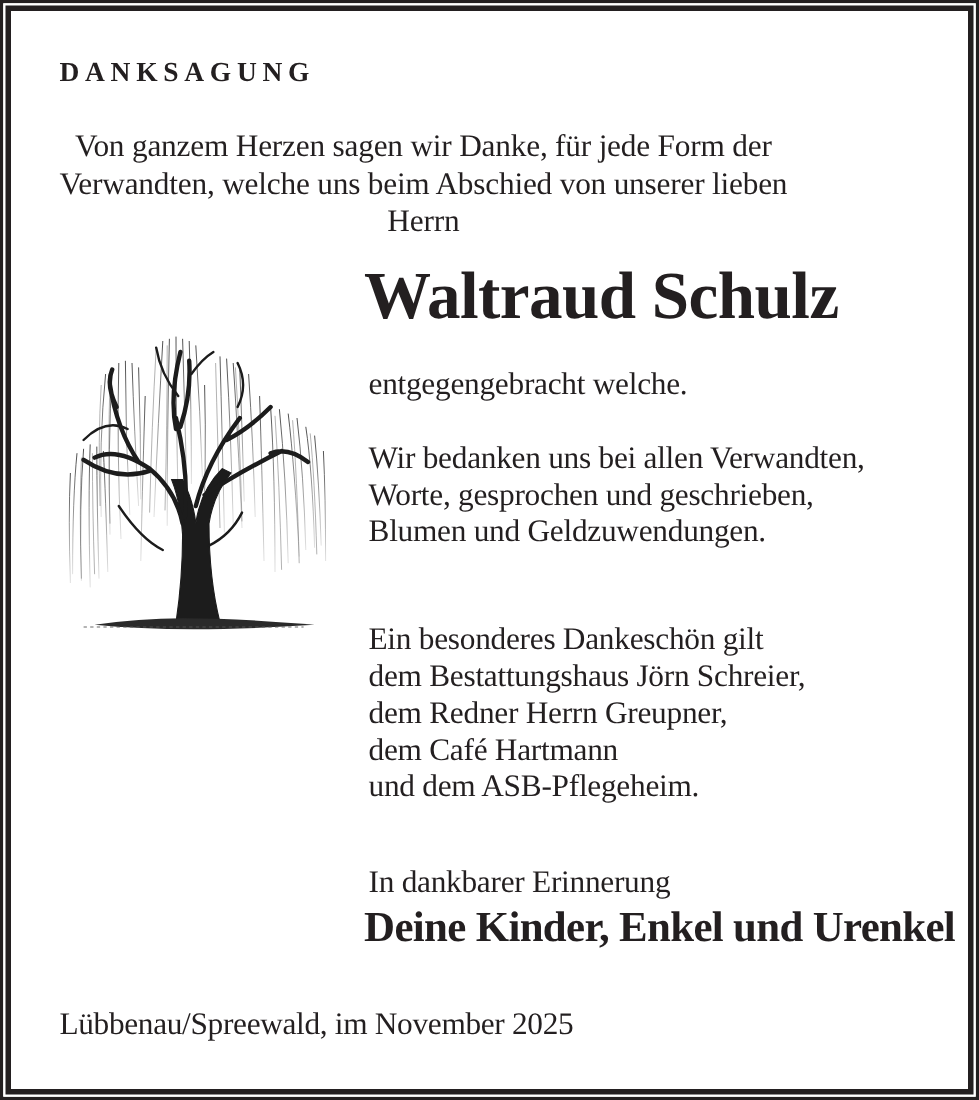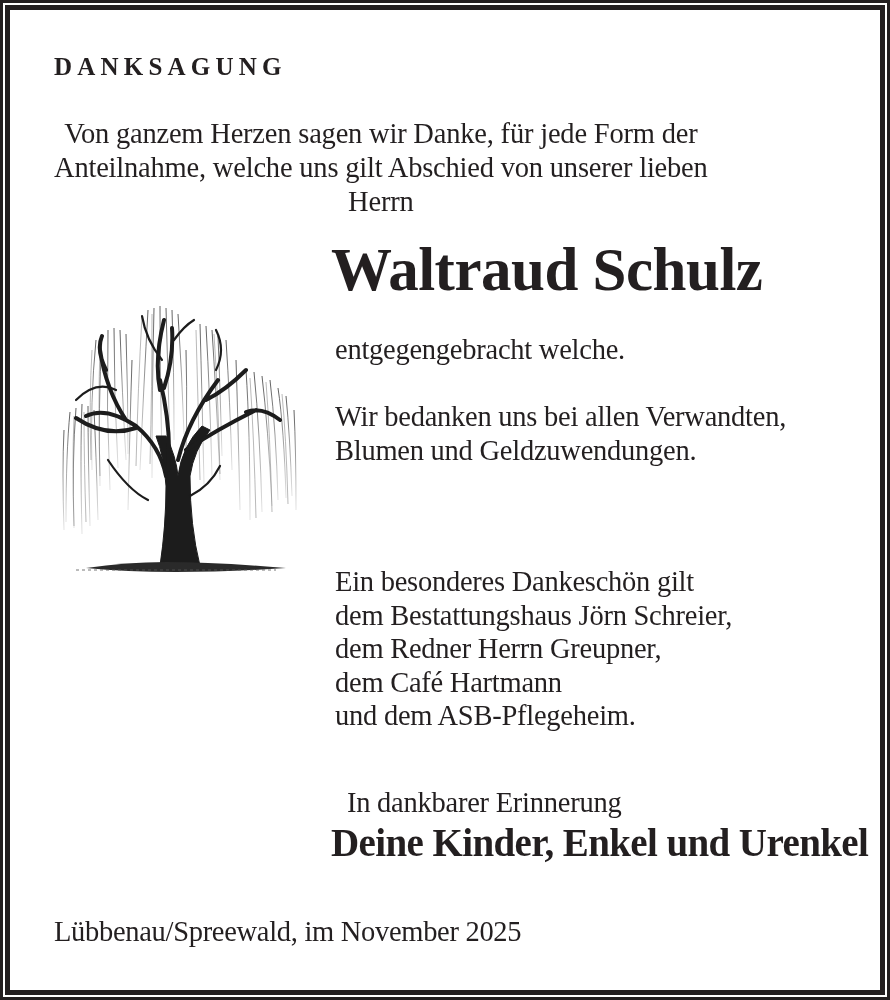--- a/index.html
+++ b/index.html
@@ -65,21 +65,21 @@
     .body-block {
       left: 335px;
       font-size: 28.5px;
       line-height: 33.5px;
       letter-spacing: -0.25px;
     }
     .body-block div { height: 33.5px; }
     .p1 { top: 333px; }
     .p2 { top: 400px; }
     .p3 { top: 565px; }
-    .p4 { top: 786px; margin-left: 12px; }
+    .p4 { top: 786px; }
 
     .signature {
       left: 331px; top: 826px;
       font-size: 39px;
       font-weight: bold;
       line-height: 34px;
       letter-spacing: -0.6px;
     }
     .place-date {
       left: 54px; top: 915px;
@@ -97,21 +97,21 @@
 <body>
 
 <div class="frame-outer"></div>
 <div class="frame-gap"></div>
 <div class="frame-inner"></div>
 
 <div class="abs heading">DANKSAGUNG</div>
 
 <div class="abs intro">
   <div>Von ganzem Herzen sagen wir Danke, für jede Form der</div>
-  <div>Anteilnahme, welche uns gilt Abschied von unserer lieben</div>
+  <div>Verwandten, welche uns beim Abschied von unserer lieben</div>
   <div>Herrn</div>
 </div>
 
 <div class="abs name">Waltraud Schulz</div>
 
 <div class="abs tree">
   <svg width="250" height="278" viewBox="0 0 250 278" xmlns="http://www.w3.org/2000/svg">
     <defs>
       <linearGradient id="fade" x1="0" y1="0" x2="0" y2="1">
         <stop offset="0" stop-color="#3a3a3a" stop-opacity="0.9"></stop>
@@ -178,20 +178,21 @@
     <path d="M20 270 l200 0" stroke="#555" stroke-width="0.8" stroke-dasharray="3 3"></path>
   </svg>
 </div>
 
 <div class="abs body-block p1">
   <div>entgegengebracht welche.</div>
 </div>
 
 <div class="abs body-block p2">
   <div>Wir bedanken uns bei allen Verwandten,</div>
+  <div>Worte, gesprochen und geschrieben,</div>
   <div>Blumen und Geldzuwendungen.</div>
 </div>
 
 <div class="abs body-block p3">
   <div>Ein besonderes Dankeschön gilt</div>
   <div>dem Bestattungshaus Jörn Schreier,</div>
   <div>dem Redner Herrn Greupner,</div>
   <div>dem Café Hartmann</div>
   <div>und dem ASB-Pflegeheim.</div>
 </div>

